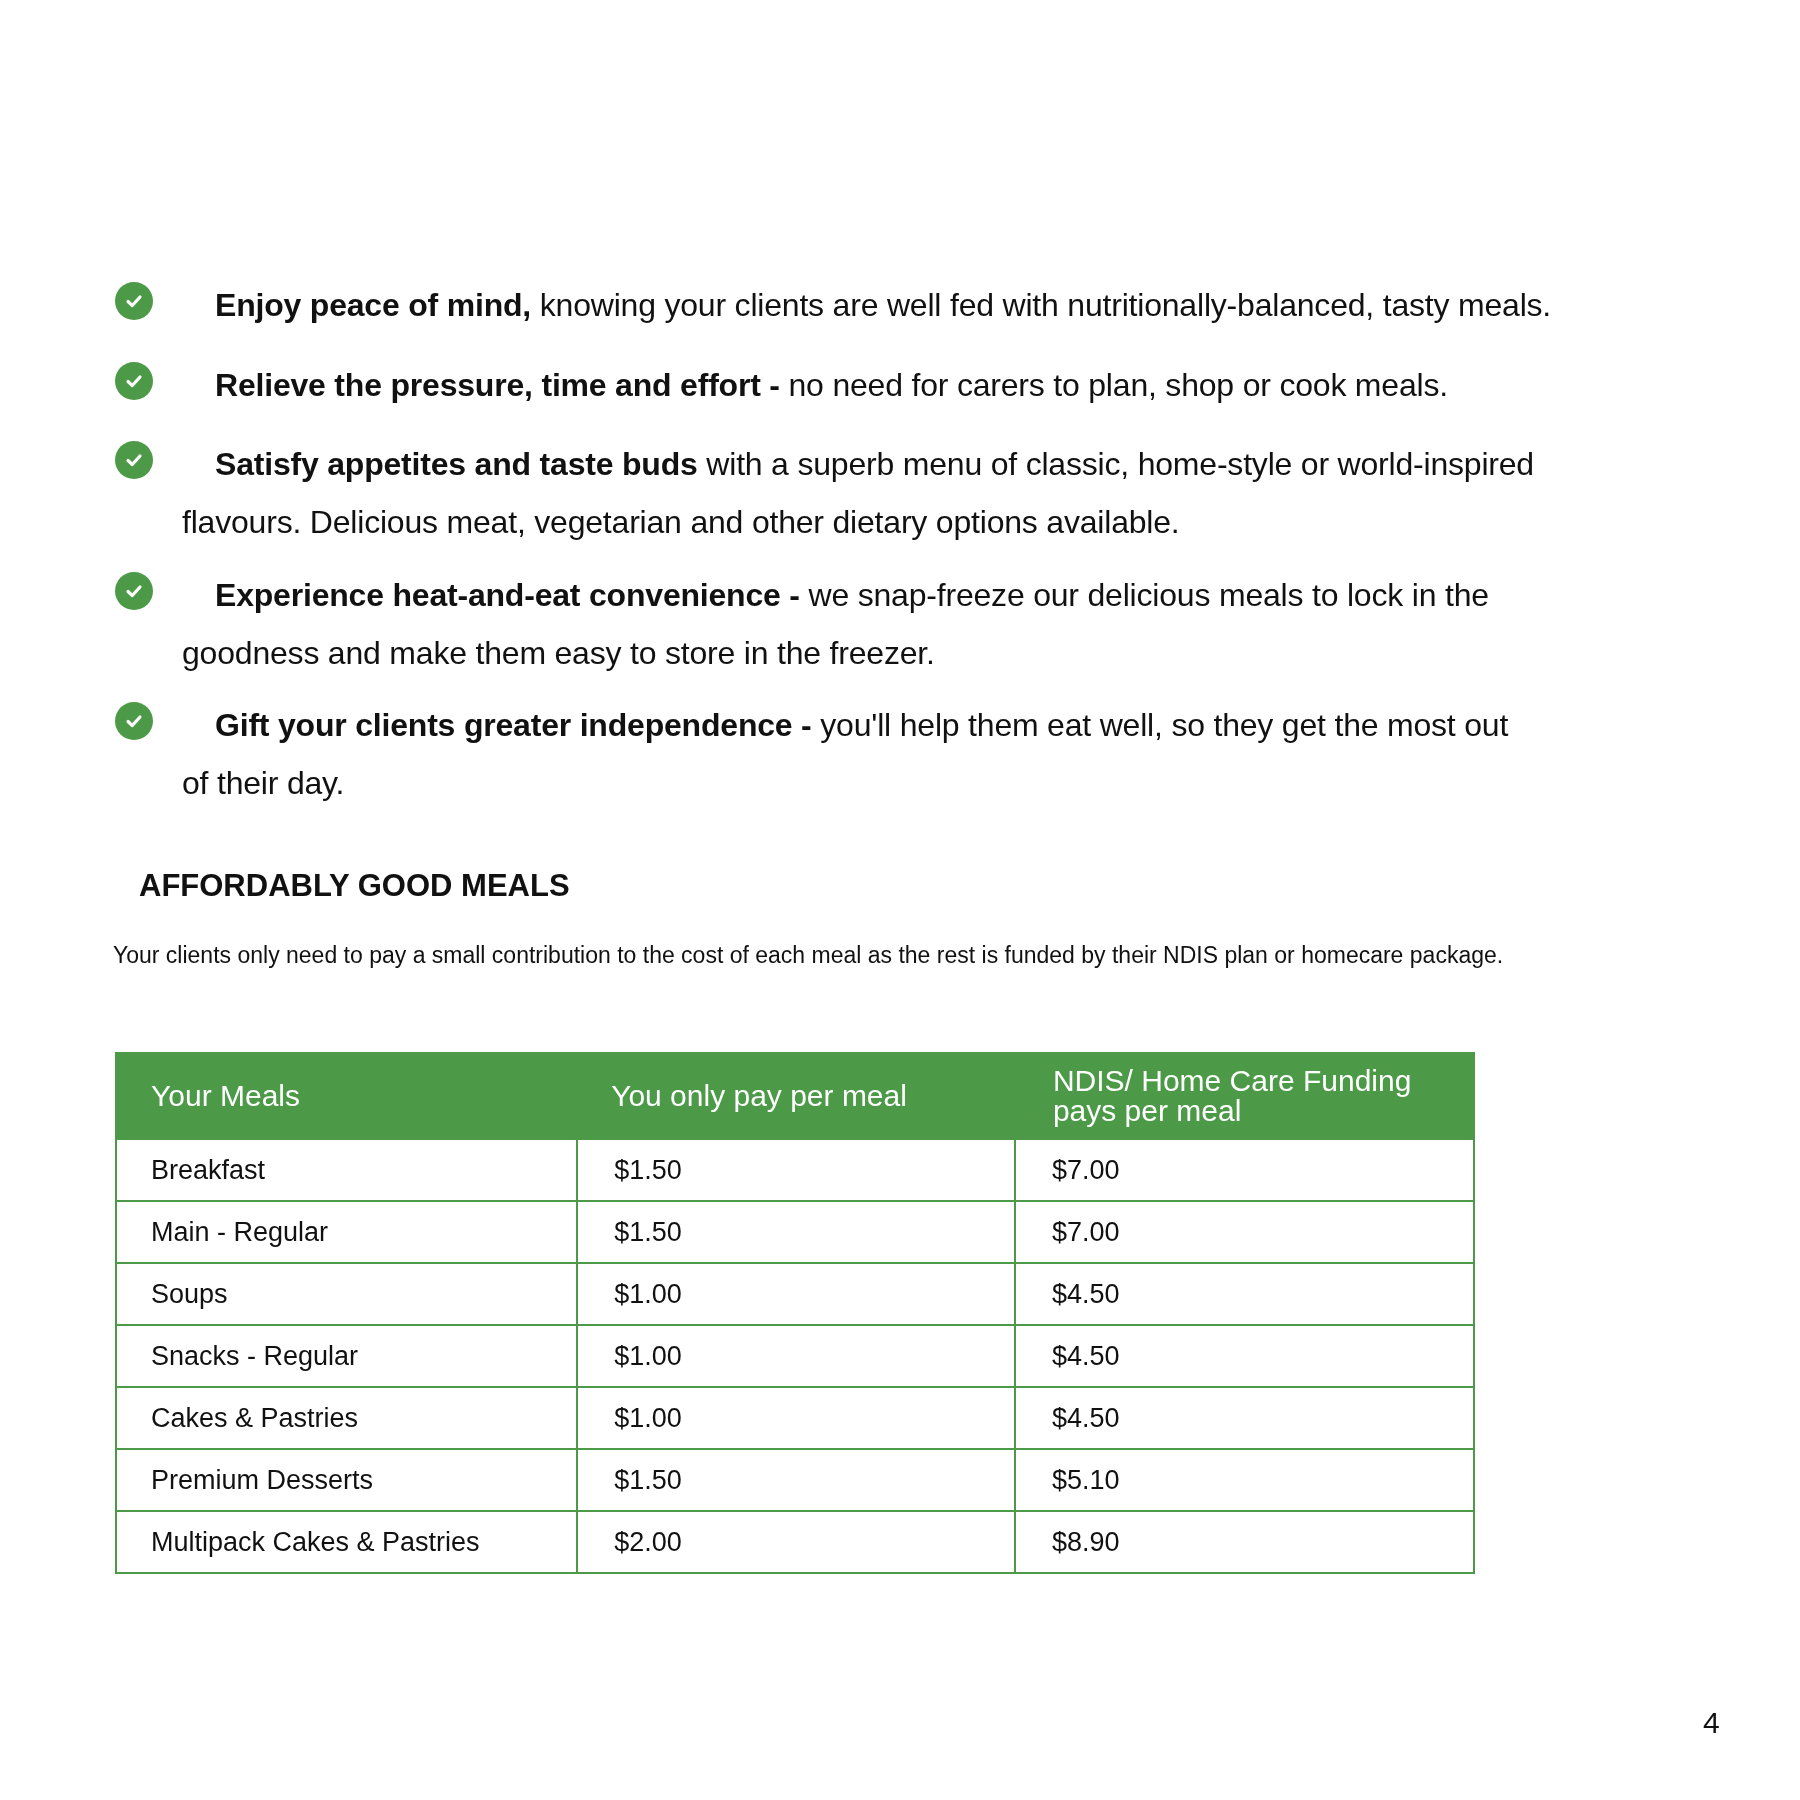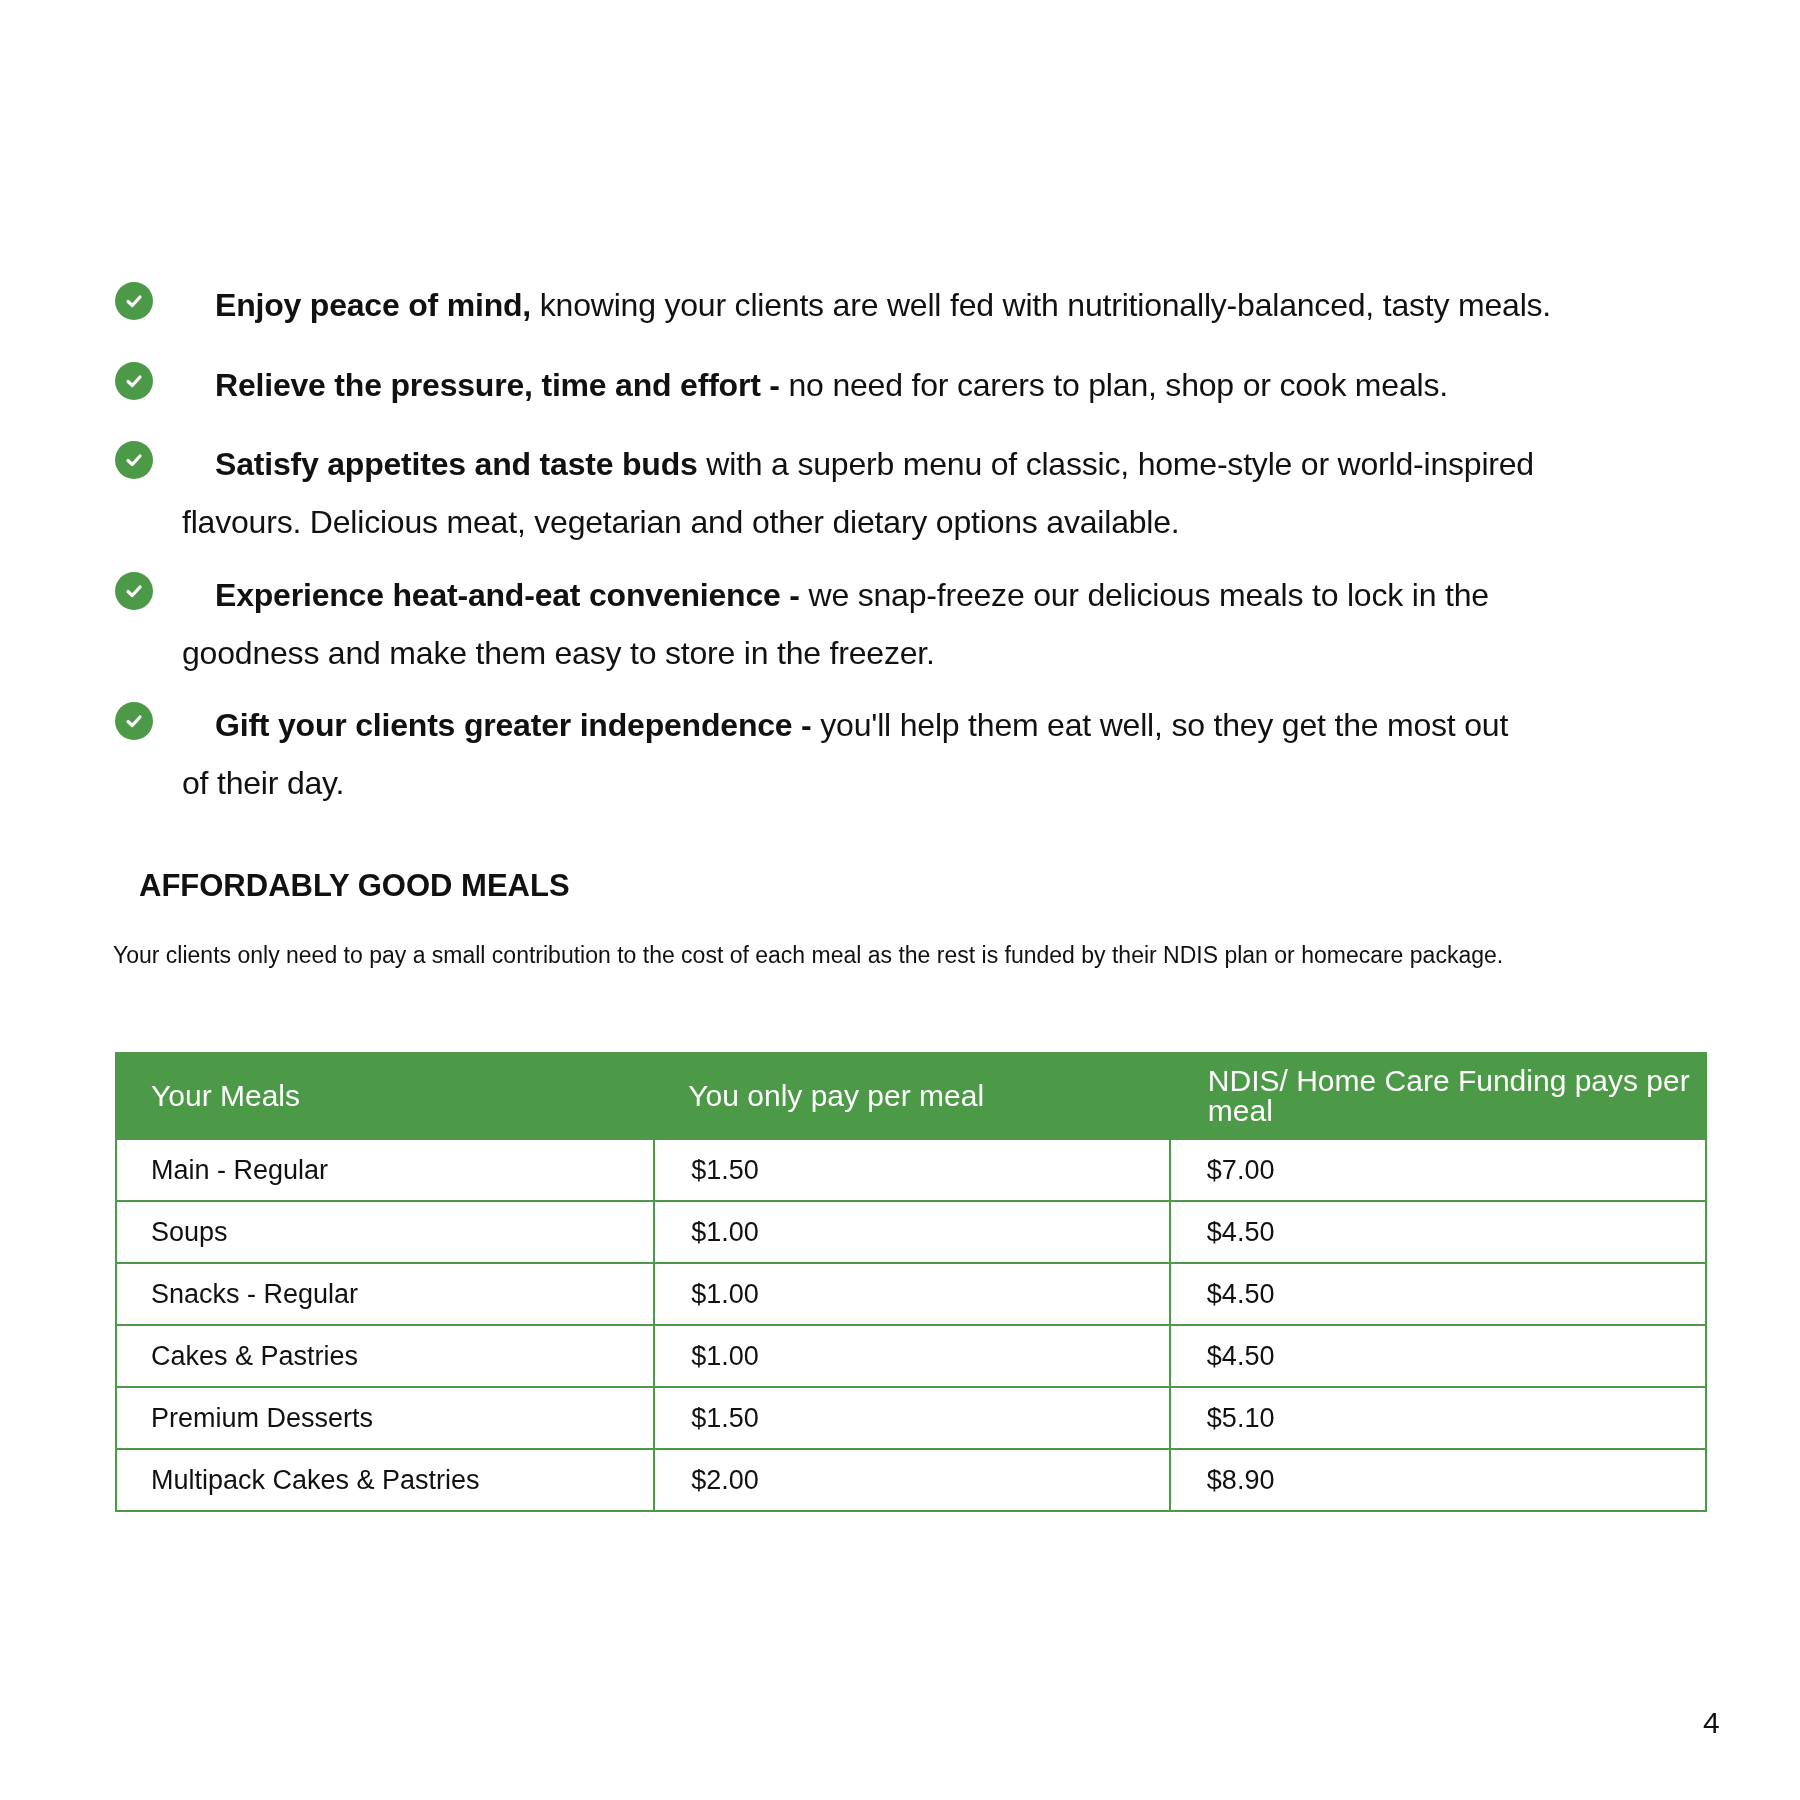--- a/index.html
+++ b/index.html
@@ -7,21 +7,21 @@
          font-family: "Liberation Sans", "DejaVu Sans", sans-serif; color: #111; }
   .bullet { position: absolute; left: 115px; width: 1500px; }
   .bullet .icon { position: absolute; left: 0; top: 0; width: 38px; height: 38px; border-radius: 50%;
                   background: #4c9a48; }
   .bullet .icon svg { position: absolute; left: 9px; top: 9px; }
   .bullet .text { position: absolute; left: 67px; top: -6px; width: 1440px; font-size: 32px;
                   line-height: 58px; letter-spacing: -0.2px; }
   .bullet .text b { font-weight: bold; margin-left: 33px; }
   .heading { position: absolute; left: 120px; top: 868px; font-size: 31px; font-weight: bold; margin-left: 19px; }
   .intro { position: absolute; left: 113px; top: 930px; width: 1400px; font-size: 23px; line-height: 50px; }
-  table { position: absolute; left: 115px; top: 1052px; width: 1592px; border-collapse: collapse;
+  table { position: absolute; left: 115px; top: 1052px; width: 1360px; border-collapse: collapse;
           border: 2px solid #4c9a48; }
   th { background: #4c9a48; color: #fff; font-weight: normal; text-align: left; font-size: 30px;
        height: 84px; padding: 0 0 0 34px; line-height: 30px; vertical-align: middle; }
   th.c3 { padding-left: 38px; }
   td { border: 2px solid #4c9a48; height: 60px; font-size: 27px; padding: 0 0 0 34px; color: #111; }
   td.c2, td.c3 { padding-left: 36px; }
   .page-num { position: absolute; left: 1703px; top: 1706px; font-size: 30px; }
 </style>
 </head>
 <body>
@@ -80,20 +80,25 @@
     </colgroup>
   <thead>
     <tr>
       <th>Your Meals</th>
       <th>You only pay per meal</th>
       <th class="c3">NDIS/ Home Care Funding pays per meal</th>
     </tr>
   </thead>
   <tbody id="tbody">
       <tr>
+        <td class="c1">Breakfast</td>
+        <td class="c2">$1.50</td>
+        <td class="c3">$7.00</td>
+      </tr>
+      <tr>
         <td class="c1">Main - Regular</td>
         <td class="c2">$1.50</td>
         <td class="c3">$7.00</td>
       </tr>
       <tr>
         <td class="c1">Soups</td>
         <td class="c2">$1.00</td>
         <td class="c3">$4.50</td>
       </tr>
       <tr>

